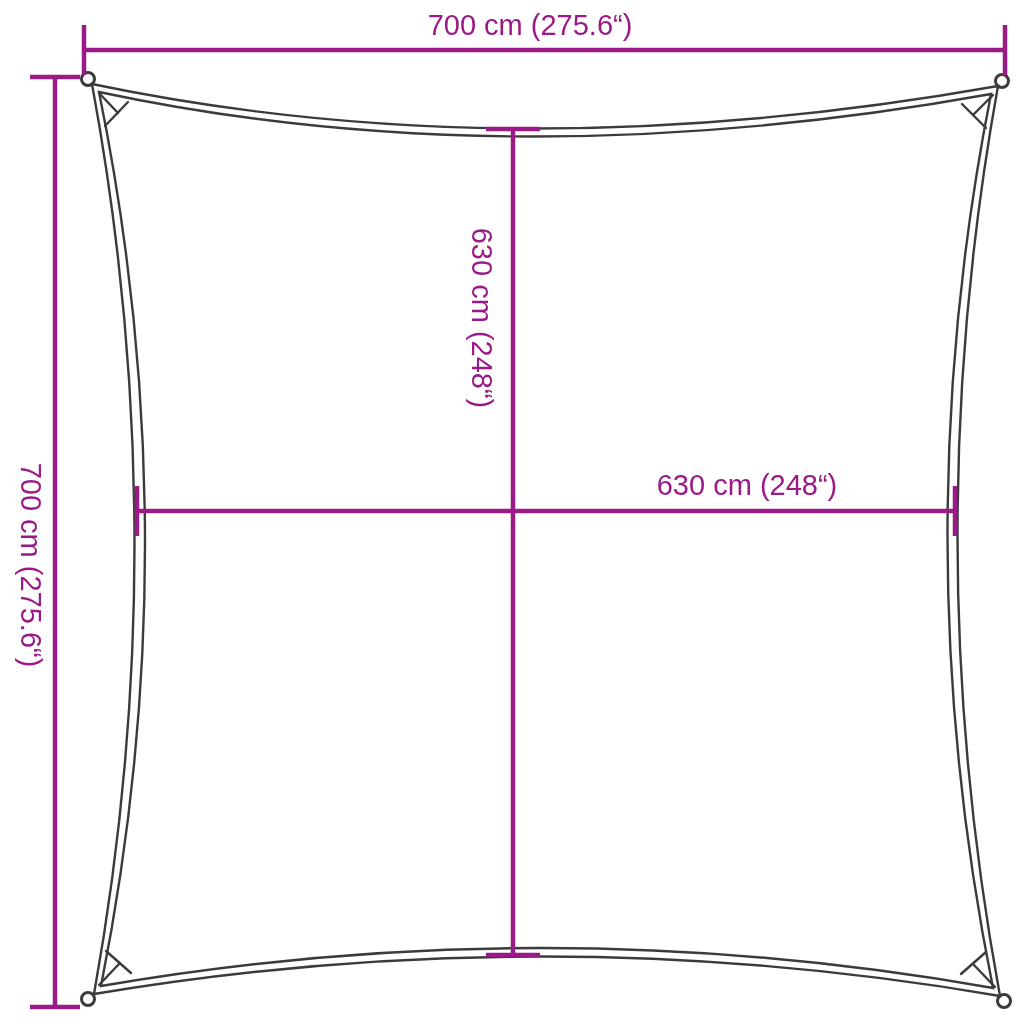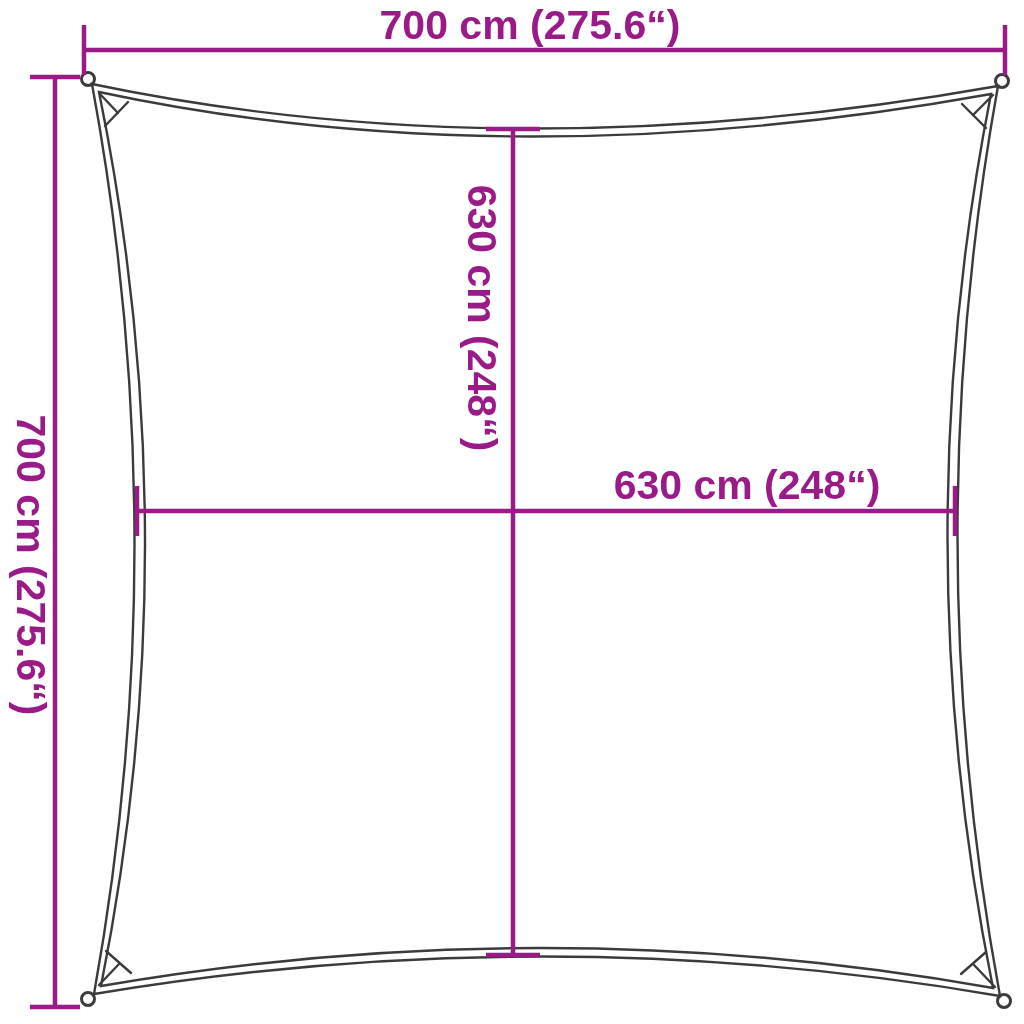--- a/index.html
+++ b/index.html
@@ -37,22 +37,22 @@
   }
   .dim {
     fill: none;
     stroke: var(--dimension-line);
     stroke-width: 4.5;
     stroke-linecap: butt;
   }
   .dim-label {
     position: absolute;
     color: var(--dimension-line);
-    font-weight: 700;
-    font-size: 41px;
+    font-weight: 400;
+    font-size: 29px;
     line-height: 1.1;
     white-space: nowrap;
     transform: translate(-50%, -50%);
     letter-spacing: 0px;
   }
   .dim-label.vert {
     writing-mode: vertical-rl;
   }
 </style>
 </head>

